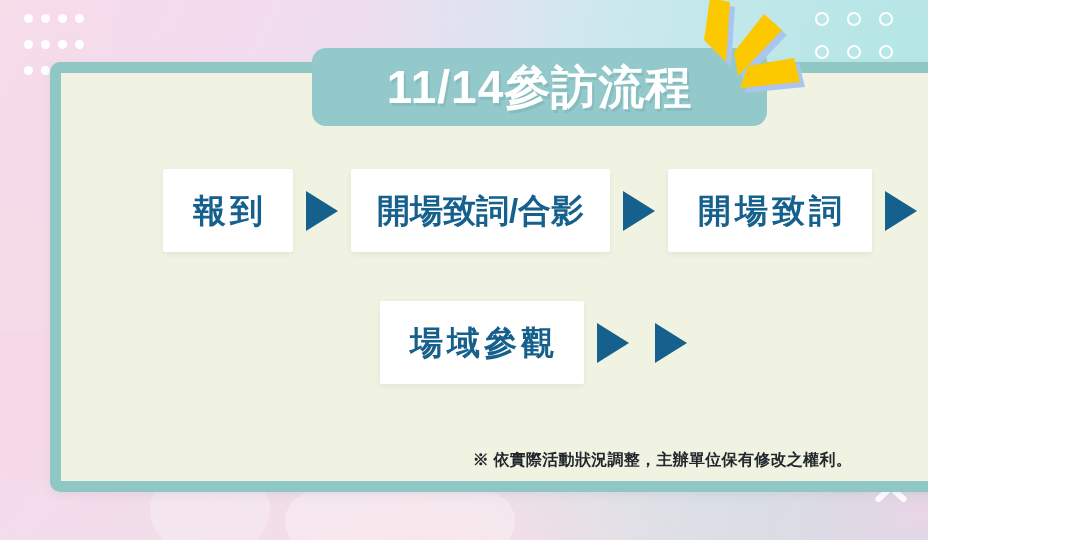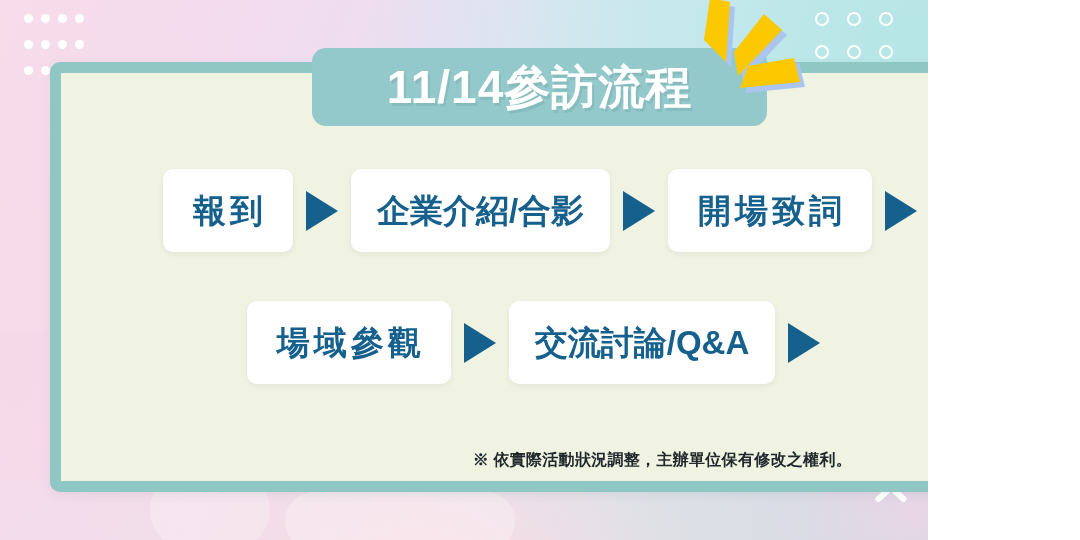--- a/index.html
+++ b/index.html
@@ -158,21 +158,21 @@
     width: 980px;
     display: flex;
     align-items: center;
     justify-content: center;
   }
   .flow-row.row-1 { top: 107px; }
   .flow-row.row-2 { top: 239px; }
 
   .step-box {
     background: #ffffff;
-    border-radius: 10px;
+    border-radius: 2px;
     height: 83px;
     display: flex;
     align-items: center;
     justify-content: center;
     padding: 0 26px;
     box-sizing: border-box;
     box-shadow: 0 2px 5px rgba(120,130,110,0.10);
   }
   .step-label {
     color: #15608c;
@@ -277,37 +277,34 @@
   </div>
 
   <div class="flow">
 
     <div class="flow-row row-1">
       <div class="step-box">
         <span class="step-label tracked">報到</span>
       </div>
       <div class="arrow"></div>
       <div class="step-box">
-        <span class="step-label">企業介紹/合影</span>
+        <span class="step-label">開場致詞/合影</span>
       </div>
       <div class="arrow"></div>
       <div class="step-box">
         <span class="step-label tracked">開場致詞</span>
       </div>
       <div class="arrow trailing"></div>
     </div>
 
     <div class="flow-row row-2">
       <div class="step-box">
         <span class="step-label tracked">場域參觀</span>
       </div>
       <div class="arrow"></div>
-      <div class="step-box">
-        <span class="step-label">交流討論/Q&amp;A</span>
-      </div>
       <div class="arrow"></div>
     </div>
 
   </div>
 
   <div class="footnote">※ 依實際活動狀況調整，主辦單位保有修改之權利。</div>
 
 </div>
 
 </body></html>

